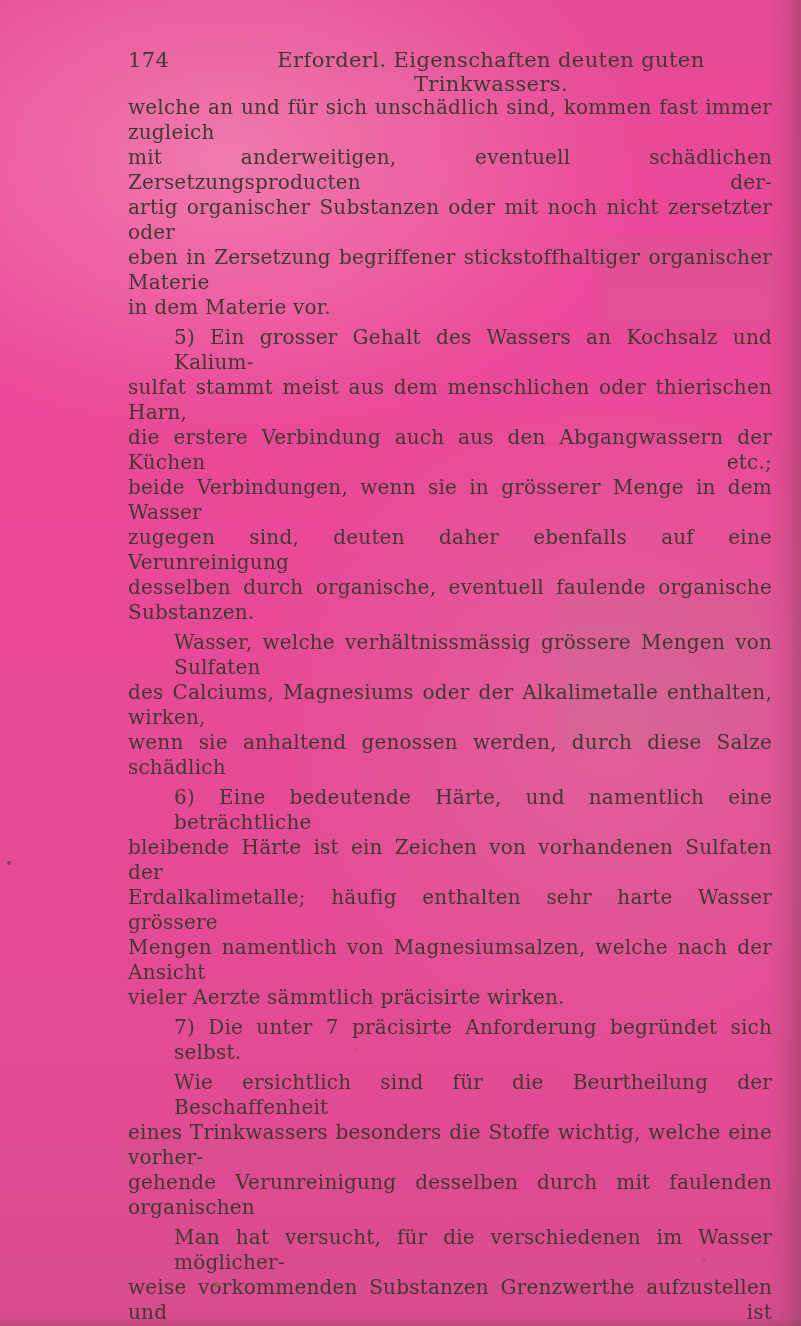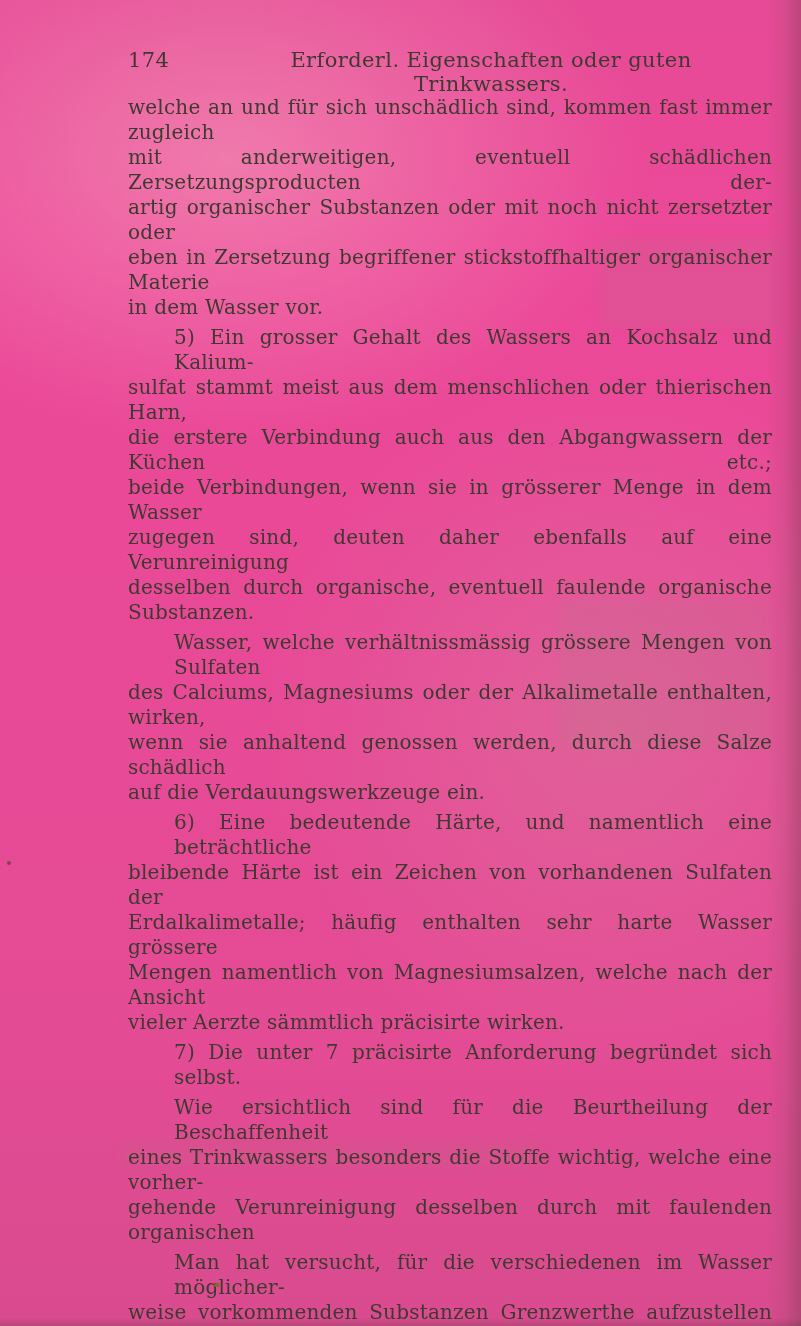--- a/index.html
+++ b/index.html
@@ -68,44 +68,43 @@
 
 <div class="page">
   <div class="paper-tone"></div>
 
   <div class="ghost g1"></div>
   <div class="ghost g2"></div>
   <div class="ghost g3"></div>
 
   <div class="header">
     <span class="page-num">174</span>
-    <span class="running-head">Erforderl. Eigenschaften oder guten Trinkwassers.</span>
+    <span class="running-head">Erforderl. Eigenschaften deuten guten Trinkwassers.</span>
   </div>
 
   <div class="text-block">
       <div class="para">
         <div class="line ind0 just">welche an und für sich unschädlich sind, kommen fast immer zugleich</div>
         <div class="line ind0 just">mit anderweitigen, eventuell schädlichen Zersetzungsproducten der-</div>
         <div class="line ind0 just">artig organischer Substanzen oder mit noch nicht zersetzter oder</div>
         <div class="line ind0 just">eben in Zersetzung begriffener stickstoffhaltiger organischer Materie</div>
-        <div class="line ind0">in dem Wasser vor.</div>
+        <div class="line ind0">in dem Materie vor.</div>
       </div>
       <div class="para">
         <div class="line ind1 just">5) Ein grosser Gehalt des Wassers an Kochsalz und Kalium-</div>
         <div class="line ind0 just">sulfat stammt meist aus dem menschlichen oder thierischen Harn,</div>
         <div class="line ind0 just">die erstere Verbindung auch aus den Abgangwassern der Küchen etc.;</div>
         <div class="line ind0 just">beide Verbindungen, wenn sie in grösserer Menge in dem Wasser</div>
         <div class="line ind0 just">zugegen sind, deuten daher ebenfalls auf eine Verunreinigung</div>
         <div class="line ind0">desselben durch organische, eventuell faulende organische Substanzen.</div>
       </div>
       <div class="para">
         <div class="line ind1 just">Wasser, welche verhältnissmässig grössere Mengen von Sulfaten</div>
         <div class="line ind0 just">des Calciums, Magnesiums oder der Alkalimetalle enthalten, wirken,</div>
         <div class="line ind0 just">wenn sie anhaltend genossen werden, durch diese Salze schädlich</div>
-        <div class="line ind0">auf die Verdauungswerkzeuge ein.</div>
       </div>
       <div class="para">
         <div class="line ind1 just">6) Eine bedeutende Härte, und namentlich eine beträchtliche</div>
         <div class="line ind0 just">bleibende Härte ist ein Zeichen von vorhandenen Sulfaten der</div>
         <div class="line ind0 just">Erdalkalimetalle; häufig enthalten sehr harte Wasser grössere</div>
         <div class="line ind0 just">Mengen namentlich von Magnesiumsalzen, welche nach der Ansicht</div>
         <div class="line ind0">vieler Aerzte sämmtlich präcisirte wirken.</div>
       </div>
       <div class="para">
         <div class="line ind1">7) Die unter 7 präcisirte Anforderung begründet sich selbst.</div>

